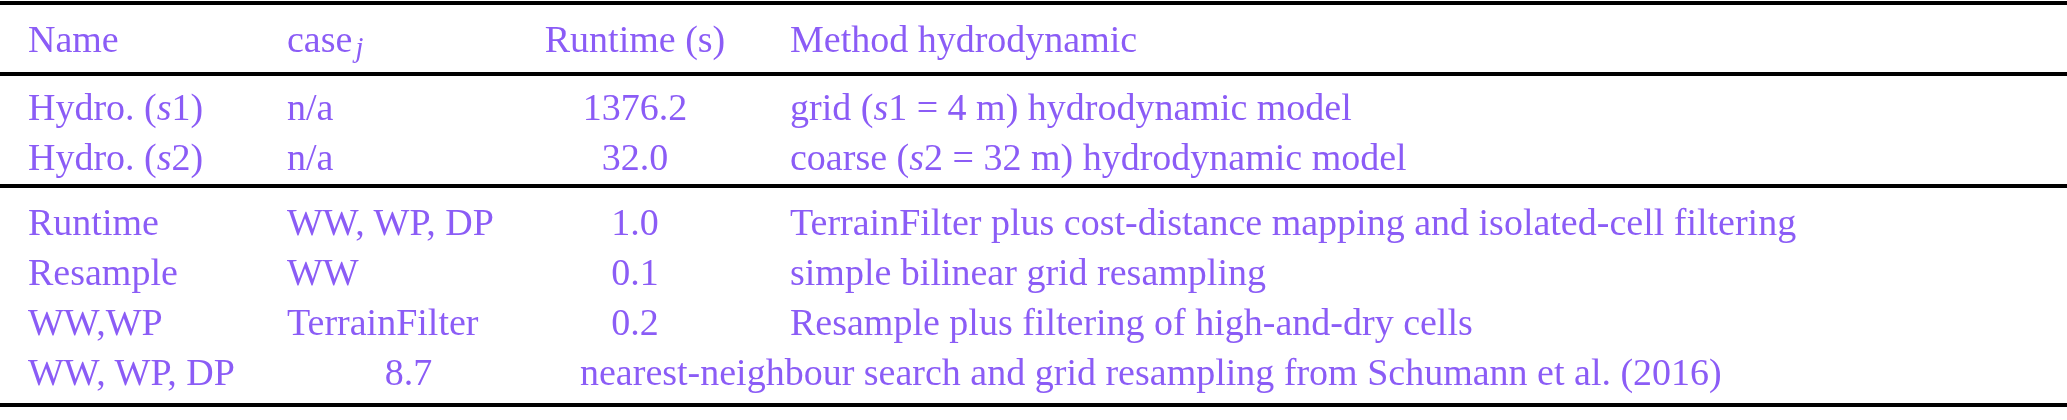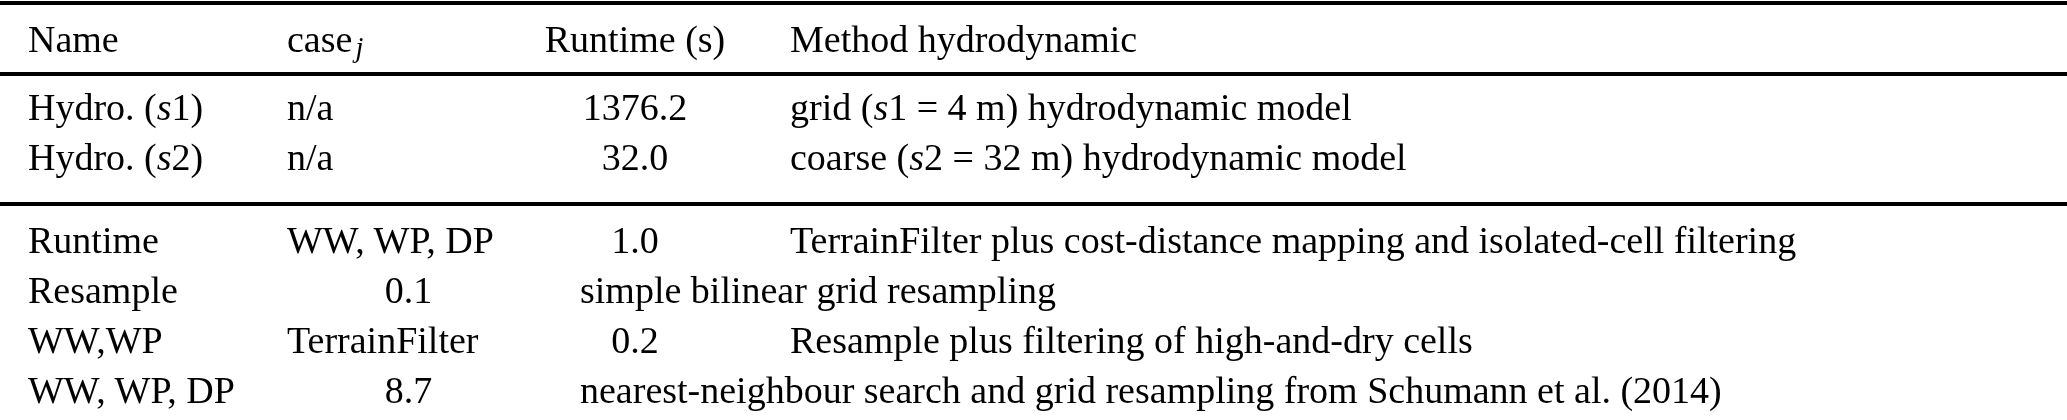--- a/index.html
+++ b/index.html
@@ -1,41 +1,41 @@
 <!DOCTYPE html>
 <html><head>
 <meta charset="utf-8">
 <style>
   html, body { margin: 0; padding: 0; background: #ffffff; }
   .page {
     position: relative;
     width: 2067px;
     height: 420px;
     background: #ffffff;
-    color: #000000;
+    color: #8b5cf6;
     font-family: "Liberation Serif", "DejaVu Serif", serif;
     font-size: 38px;
     overflow: hidden;
   }
   .rule {
     height: 4px;
     background: #000000;
     width: 100%;
   }
   .rule-top { margin-top: 1px; }
   .grid-row {
     display: grid;
     grid-template-columns: 259px 243px 210px 1fr;
     padding-left: 28px;
     padding-right: 30px;
     align-items: center;
   }
   .header-row { height: 67px; }
   .body-row { height: 50px; }
-  .sec-1 { padding-top: 6px; padding-bottom: 20px; }
+  .sec-1 { padding-top: 6px; padding-bottom: 2px; }
   .sec-2 { padding-top: 9px; padding-bottom: 6px; }
   .cell { white-space: nowrap; }
   .cell-runtime { text-align: center; }
   .cell-method { padding-left: 50px; }
   .it { font-style: italic; }
   .sub {
     font-style: italic;
     font-size: 0.75em;
     position: relative;
     top: 0.18em;
@@ -90,34 +90,35 @@
 
     <div class="grid-row body-row">
       <div class="cell"><span>Runtime</span><span class="it"></span><span></span></div>
       <div class="cell">WW, WP, DP</div>
       <div class="cell cell-runtime">1.0</div>
       <div class="cell cell-method"><span>TerrainFilter plus cost-distance mapping and isolated-cell filtering</span><span class="it"></span><span></span></div>
     </div>
 
     <div class="grid-row body-row">
       <div class="cell"><span>Resample</span><span class="it"></span><span></span></div>
+      <div class="cell">WW</div>
       <div class="cell cell-runtime">0.1</div>
       <div class="cell cell-method"><span>simple bilinear grid resampling</span><span class="it"></span><span></span></div>
     </div>
 
     <div class="grid-row body-row">
       <div class="cell">WW,WP</div>
       <div class="cell"><span>TerrainFilter</span><span class="it"></span><span></span></div>
       <div class="cell cell-runtime">0.2</div>
       <div class="cell cell-method"><span>Resample plus filtering of high-and-dry cells</span><span class="it"></span><span></span></div>
     </div>
 
     <div class="grid-row body-row">
       <div class="cell">WW, WP, DP</div>
       <div class="cell cell-runtime">8.7</div>
-      <div class="cell cell-method"><span>nearest-neighbour search and grid resampling from Schumann et al. (2014)</span><span class="it"></span><span></span></div>
+      <div class="cell cell-method"><span>nearest-neighbour search and grid resampling from Schumann et al. (2016)</span><span class="it"></span><span></span></div>
     </div>
 
   </div>
 
   <div class="rule"></div>
 
 </div>
 
 </body></html>

